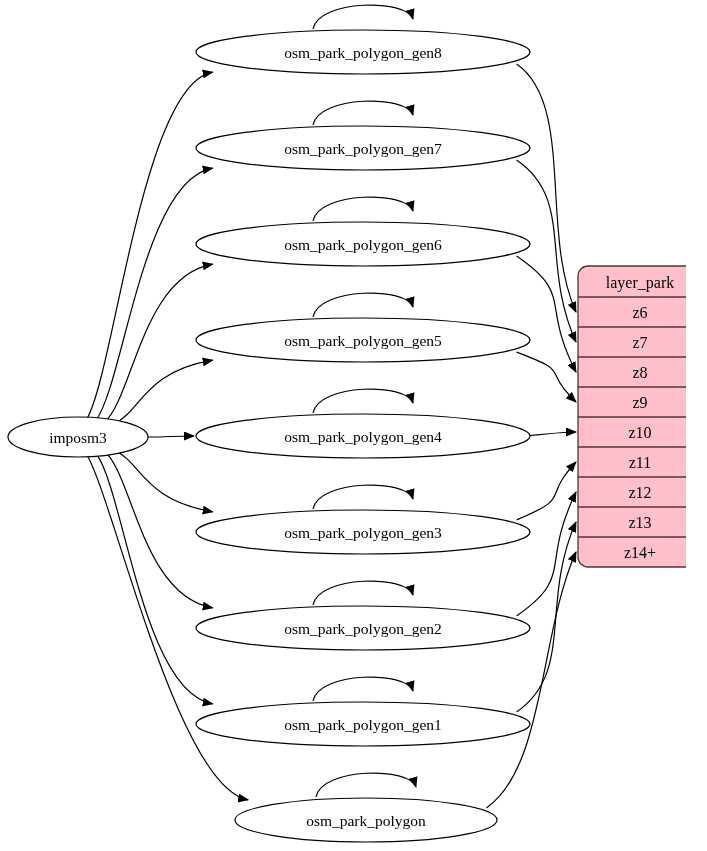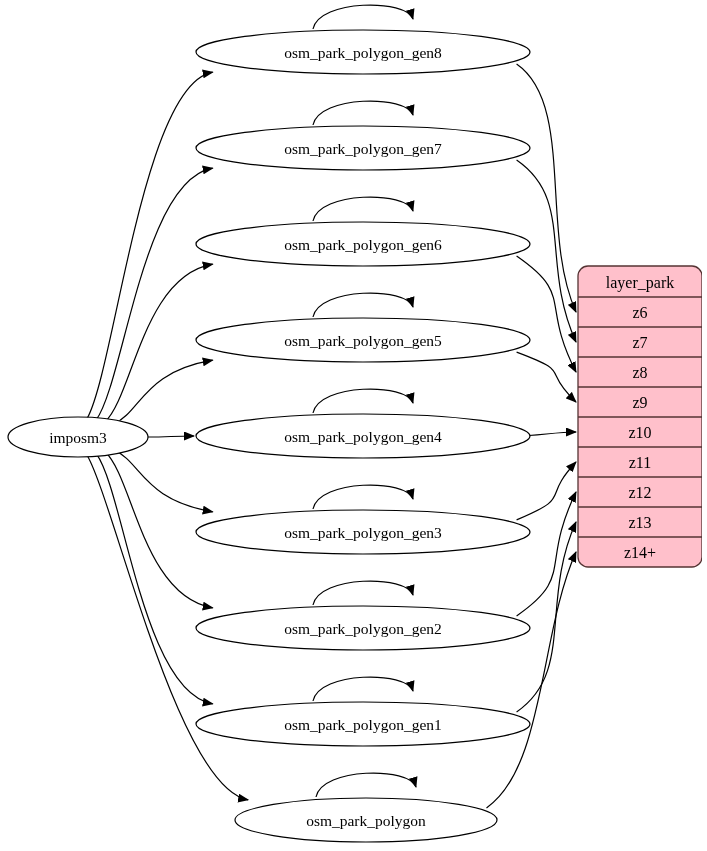--- a/index.html
+++ b/index.html
@@ -1,17 +1,17 @@
 <!DOCTYPE html>
 <html><head>
 <meta charset="utf-8">
 <style>
   html,body{margin:0;padding:0;background:#ffffff;}
   body{width:707px;height:851px;font-family:"Liberation Serif",serif;}
-  #stage{position:relative;width:686px;height:851px;overflow:hidden;padding-left:16px;}
+  #stage{position:relative;width:686px;height:851px;overflow:hidden;}
   svg#graph{position:absolute;left:0;top:0;width:707px;height:851px;}
   .nodeLabel{font-family:"Liberation Serif",serif;font-size:15.5px;fill:#000;}
   .tblLabel{font-family:"Liberation Serif",serif;font-size:16px;fill:#000;}
   .edge{fill:none;stroke:#000000;stroke-width:1.2px;}
   .ell{fill:#ffffff;stroke:#000000;stroke-width:1.2px;}
   .arrowhd{fill:#000;stroke:none;}
 </style>
 </head>
 <body>
 

